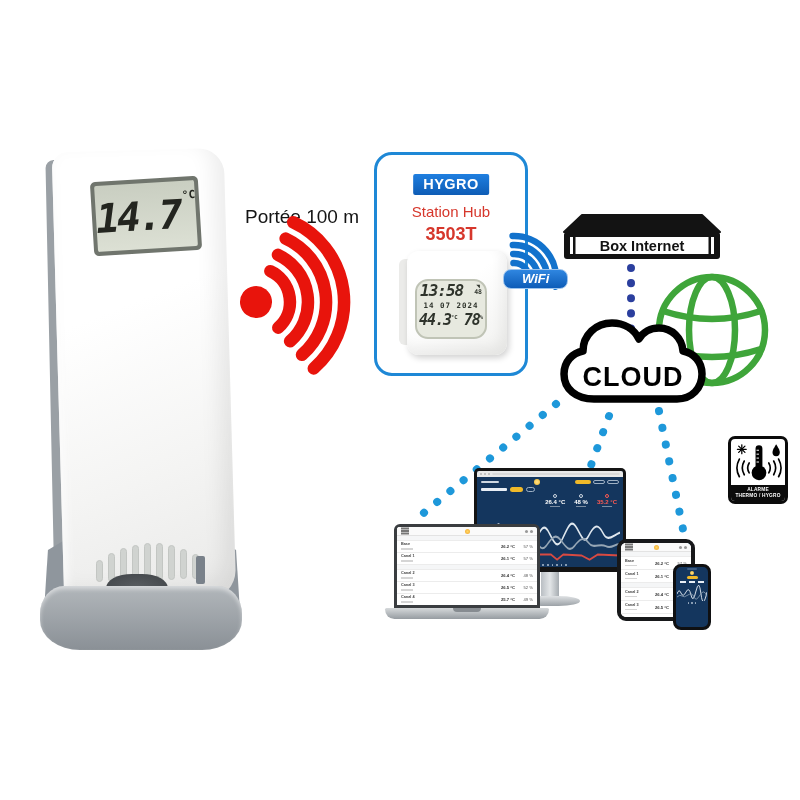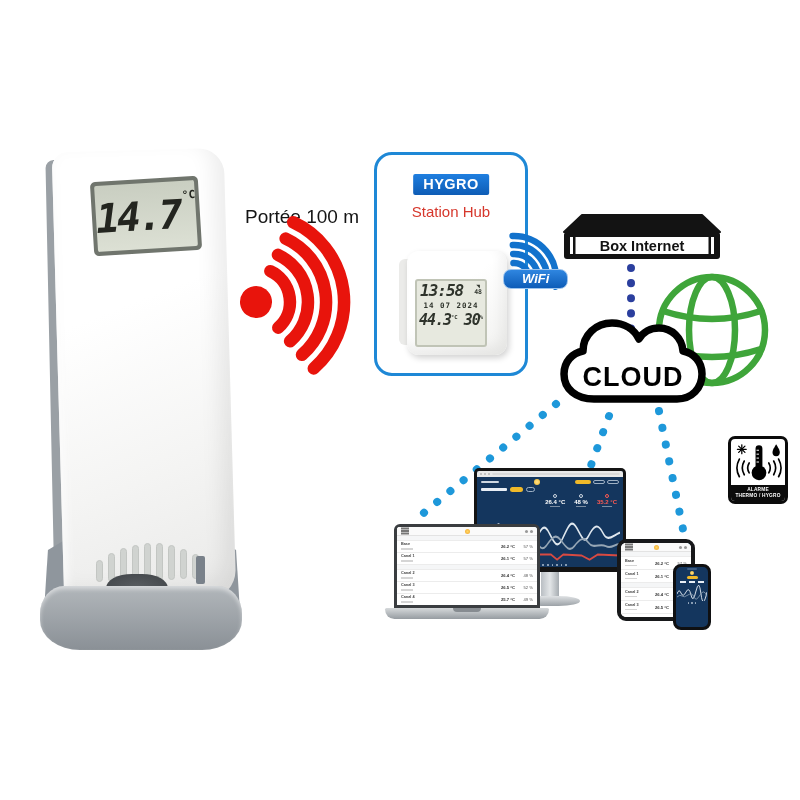--- a/index.html
+++ b/index.html
@@ -40,22 +40,22 @@
   .option-badge{left:50%;transform:translateX(-50%);top:19px;position:absolute;
     background:linear-gradient(180deg,#1f7fe0,#0e5cb5);color:#fff;font-weight:700;font-size:14.5px;
     padding:2px 10px 3px;letter-spacing:.5px;border-radius:2px;}
   .hub-name{position:absolute;left:0;right:0;top:48px;text-align:center;color:#d6372c;font-size:15px;}
   .hub-model{position:absolute;left:0;right:0;top:69px;text-align:center;color:#d6372c;font-size:18px;font-weight:800;}
   .cube{position:absolute;left:22px;top:96px;width:108px;height:106px;}
   .cube-side{position:absolute;left:0;top:8px;width:14px;height:86px;background:#ebebe9;border-right:2px solid #d8d8d6;border-radius:6px 0 0 6px;}
   .cube-front{position:absolute;left:8px;top:0;width:100px;height:104px;
     background:linear-gradient(145deg,#ffffff 40%,#f1f1ef);border-radius:12px;
     box-shadow:2px 3px 6px rgba(0,0,0,.18), inset -6px -8px 12px rgba(0,0,0,.05);}
-  .cube-lcd{position:absolute;left:16px;top:28px;width:72px;height:68px;background:#e7e9df;
-    border:2px solid #c0c4b6;border-radius:3px;padding:2px 3px;color:#2e332b;
+  .cube-lcd{position:absolute;left:16px;top:28px;width:72px;height:60px;background:#e7e9df;
+    border:2px solid #c0c4b6;border-radius:13px;padding:2px 3px;color:#2e332b;
     font-family:"DejaVu Sans Mono",monospace;}
   .cube-time-row{display:flex;align-items:flex-start;justify-content:space-between;}
   .cube-time{font-size:16px;font-weight:700;font-style:italic;letter-spacing:-1px;line-height:1;}
   .cube-sec-col{display:flex;flex-direction:column;align-items:center;line-height:1;}
   .cube-signal{font-size:6px;}
   .cube-sec{font-size:6.5px;font-weight:700;}
   .cube-date{font-size:7.5px;font-weight:700;letter-spacing:1px;margin-top:2px;text-align:center;}
   .cube-th-row{display:flex;align-items:flex-start;justify-content:center;gap:6px;margin-top:3px;}
   .cube-temp,.cube-hum{font-size:15px;font-weight:700;font-style:italic;letter-spacing:-1px;line-height:1;}
   .cube-u{font-size:5.5px;font-weight:700;margin-top:1px;}
@@ -172,39 +172,40 @@
       <path d="M 38.5 49.5 A 34 34 0 0 1 38.5 106.5" fill="none" stroke="#e8140c" stroke-width="12.5" stroke-linecap="round"></path>
       <path d="M 48.3 34.4 A 52 52 0 0 1 48.3 121.6" fill="none" stroke="#e8140c" stroke-width="12.5" stroke-linecap="round"></path>
       <path d="M 58.2 19.3 A 70 70 0 0 1 58.2 136.7" fill="none" stroke="#e8140c" stroke-width="12.5" stroke-linecap="round"></path>
       <path d="M 68 4.2 A 88 88 0 0 1 68 151.8" fill="none" stroke="#e8140c" stroke-width="12.5" stroke-linecap="round"></path>
     </g>
   </svg>
 
   <div class="abs option-box">
     <div class="option-badge">HYGRO</div>
     <div class="hub-name">Station Hub</div>
+    <div class="hub-model">3503T</div>
     <div class="cube">
       <div class="cube-side"></div>
       <div class="cube-front"></div>
       <div class="cube-lcd">
         <div class="cube-time-row">
           <span class="cube-time">13:58</span>
           <span class="cube-sec-col">
             <span class="cube-signal">◥</span>
             <span class="cube-sec">48</span>
           </span>
         </div>
         <div class="cube-date">14 07 2024</div>
         <div class="cube-th-row">
           <span style="display:flex">
             <span class="cube-temp">44.3</span>
             <span class="cube-u">°C</span>
           </span>
           <span style="display:flex">
-            <span class="cube-hum">30</span>
+            <span class="cube-hum">78</span>
             <span class="cube-u">%</span>
           </span>
         </div>
       </div>
     </div>
   </div>
 
   <svg class="abs" style="left:500px;top:222px;overflow:visible" width="62" height="84" viewBox="0 0 62 84">
     <g transform="rotate(-40 14 56)">
       <circle cx="14" cy="56" r="7.5" fill="#1272cc"></circle>

